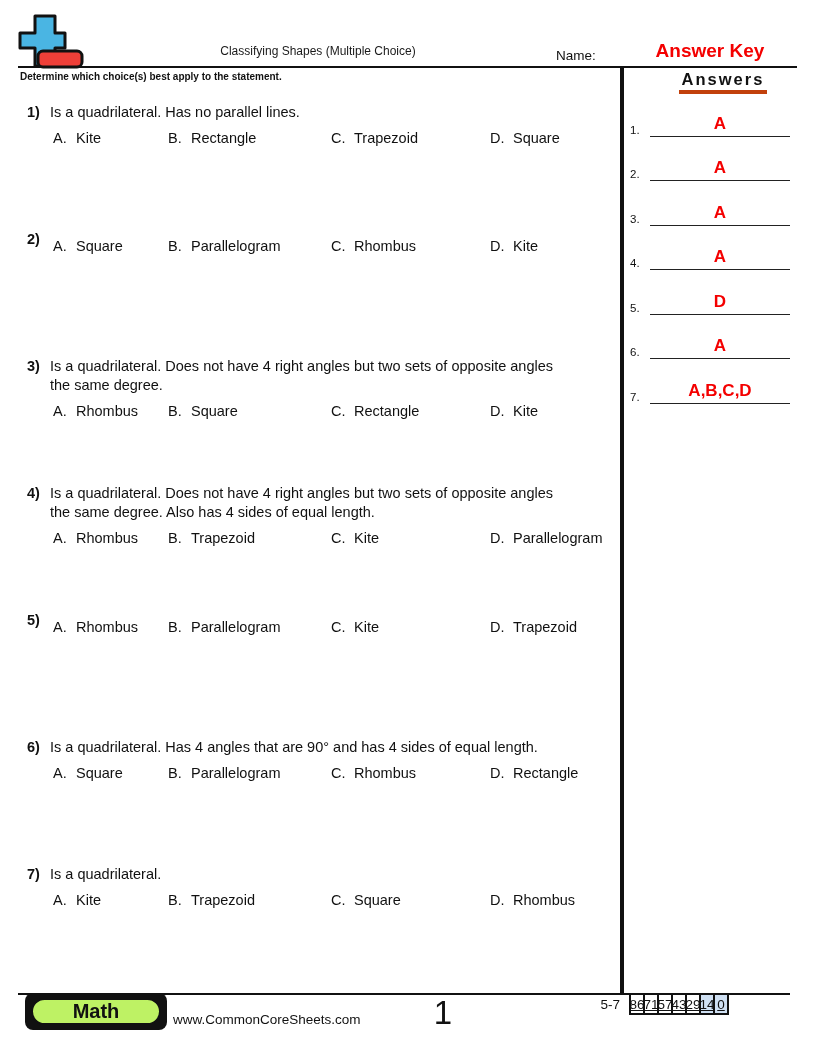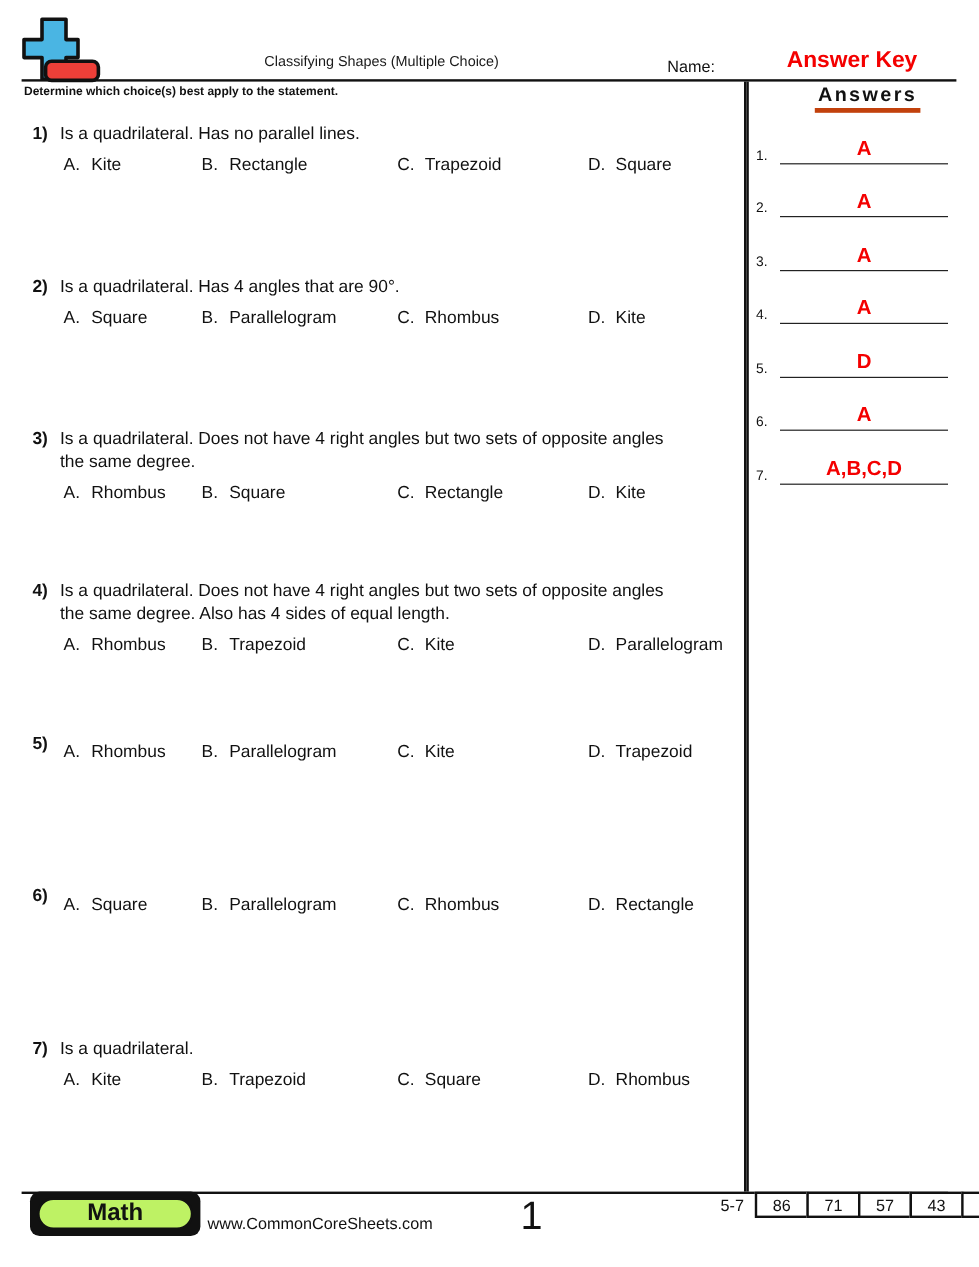--- a/index.html
+++ b/index.html
@@ -41,23 +41,23 @@
     background:#111;border-radius:8px;}
   .math-pill{position:absolute;left:6px;top:5px;right:6px;bottom:5px;background:#bef264;
     border:2px solid #111;border-radius:14px;display:flex;align-items:center;
     justify-content:center;font-size:20px;font-weight:700;}
   .site-url{position:absolute;left:173px;top:1012px;font-size:13.5px;}
   .page-num{position:absolute;left:398px;top:994px;width:90px;text-align:center;
     font-size:33px;font-weight:400;}
   .score-range{position:absolute;left:565px;top:997px;width:55px;text-align:right;
     font-size:13.5px;}
   .score-table{position:absolute;left:629px;top:993px;display:flex;}
-  .score-cell{box-sizing:border-box;width:45px;height:22px;border:2px solid #111;
+  .score-cell{box-sizing:border-box;width:16px;height:22px;border:2px solid #111;
     margin-left:-2px;display:flex;align-items:center;justify-content:center;
-    font-size:13.5px;background:#fff;}
+    font-size:13.5px;background:#fff;text-decoration:underline;}
   .score-cell:first-child{margin-left:0;}
   .score-cell.hl{background:#cfe0f3;}
 </style>
 </head>
 <body>
 
 <svg class="logo" width="74" height="58" viewBox="0 0 74 58" aria-hidden="true">
   <path d="M21 4 H41 V21 H51 V36 H41 V54 H21 V36 H6 V21 H21 Z" fill="#4ab5e3" stroke="#111" stroke-width="3" stroke-linejoin="round"></path>
   <rect x="24" y="39" width="44" height="16" rx="5" fill="#ee3f38" stroke="#111" stroke-width="3"></rect>
 </svg>
@@ -77,24 +77,20 @@
   <div class="choices">
     <div class="choice"><span class="c-letter">A.</span><span>Kite</span></div>
     <div class="choice"><span class="c-letter">B.</span><span>Rectangle</span></div>
     <div class="choice"><span class="c-letter">C.</span><span>Trapezoid</span></div>
     <div class="choice"><span class="c-letter">D.</span><span>Square</span></div>
   </div>
 </div>
 
 <div class="question" style="top:230px">
   <span class="q-num">2)</span>
-  <div class="q-text">
-    <div>Is a quadrilateral. Has 4 angles that are 90°.</div>
-    <div></div>
-  </div>
   <div class="choices">
     <div class="choice"><span class="c-letter">A.</span><span>Square</span></div>
     <div class="choice"><span class="c-letter">B.</span><span>Parallelogram</span></div>
     <div class="choice"><span class="c-letter">C.</span><span>Rhombus</span></div>
     <div class="choice"><span class="c-letter">D.</span><span>Kite</span></div>
   </div>
 </div>
 
 <div class="question" style="top:357px">
   <span class="q-num">3)</span>
@@ -129,20 +125,24 @@
   <div class="choices">
     <div class="choice"><span class="c-letter">A.</span><span>Rhombus</span></div>
     <div class="choice"><span class="c-letter">B.</span><span>Parallelogram</span></div>
     <div class="choice"><span class="c-letter">C.</span><span>Kite</span></div>
     <div class="choice"><span class="c-letter">D.</span><span>Trapezoid</span></div>
   </div>
 </div>
 
 <div class="question" style="top:738px">
   <span class="q-num">6)</span>
+  <div class="q-text">
+    <div>Is a quadrilateral. Has 4 angles that are 90° and has 4 sides of equal length.</div>
+    <div></div>
+  </div>
   <div class="choices">
     <div class="choice"><span class="c-letter">A.</span><span>Square</span></div>
     <div class="choice"><span class="c-letter">B.</span><span>Parallelogram</span></div>
     <div class="choice"><span class="c-letter">C.</span><span>Rhombus</span></div>
     <div class="choice"><span class="c-letter">D.</span><span>Rectangle</span></div>
   </div>
 </div>
 
 <div class="question" style="top:865px">
   <span class="q-num">7)</span>

